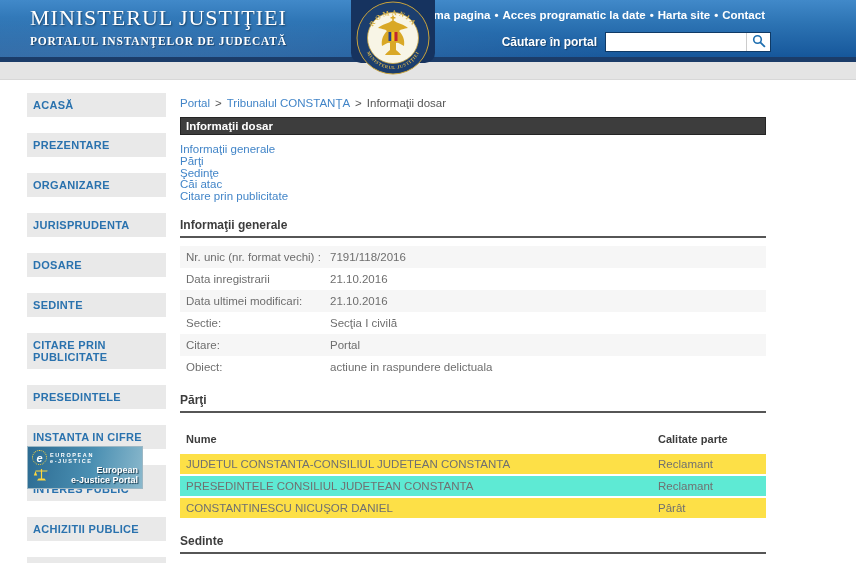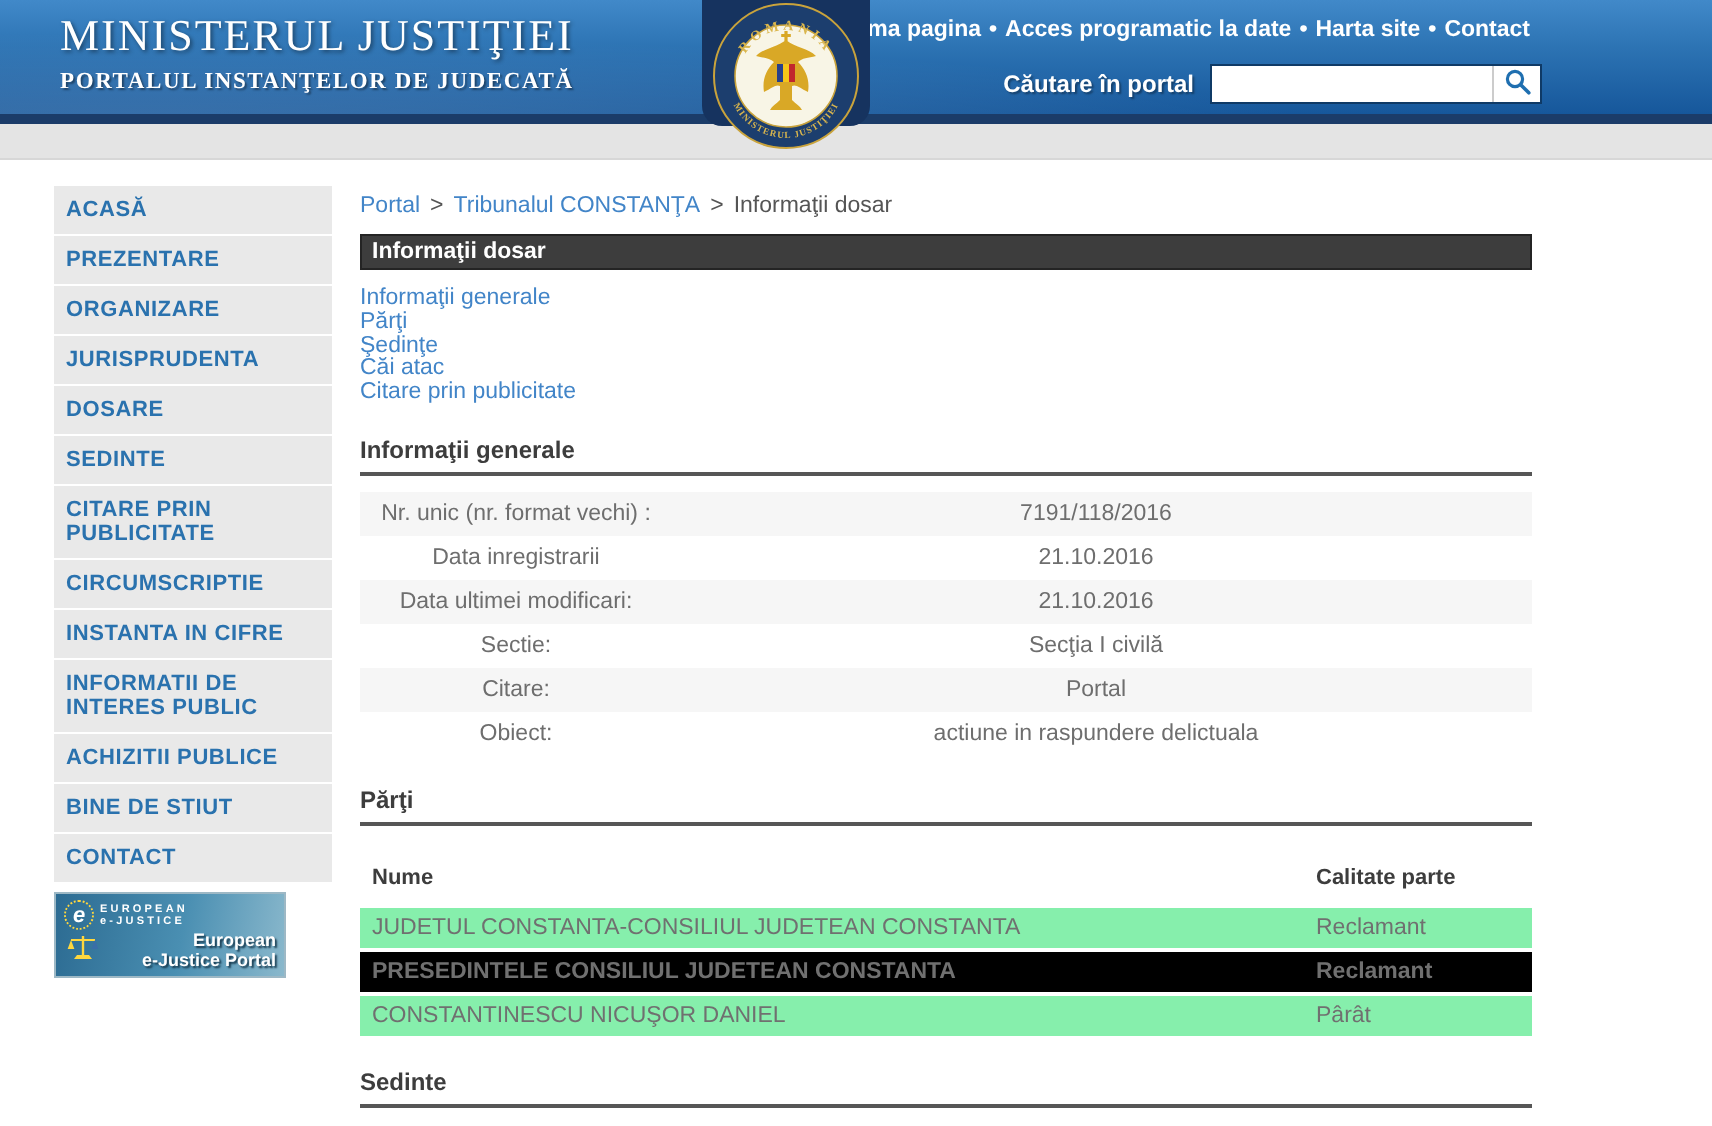--- a/index.html
+++ b/index.html
@@ -35,21 +35,21 @@
   .gray-strip { position:absolute; left:0; top:62px; width:856px; height:18px; background:#e4e4e4; border-bottom:1px solid #d7d7d7; }
 
   .seal-tab { position:absolute; left:351px; top:0; width:84px; height:63px; background:#16335f; border-radius:0 0 10px 10px; }
   .seal { position:absolute; left:352px; top:1px; }
 
   
   .sidebar { position:absolute; left:27px; top:93px; width:139px; }
   .side-item {
     display:block; background:#e9e9e9; color:#2a72ae; font-weight:bold;
     font-size:11px; line-height:12px; letter-spacing:.3px;
-    padding:6px 6px; margin-bottom:1px; text-decoration:none;
+    padding:6px 6px; margin-bottom:16px; text-decoration:none;
   }
   .banner {
     position:absolute; left:27px; top:446px; width:116px; height:43px; overflow:hidden;
     background:linear-gradient(100deg,#2c6b92 0%,#4a8fb2 55%,#8ab8cc 100%);
     color:#fff; border:1px solid #9db8c5;
   }
   .ej-top { position:absolute; left:4px; top:3px; display:flex; align-items:center; }
   .ej-circle {
     width:15px; height:15px; border:1px dotted #ffd73e; border-radius:50%;
     font-size:11px; font-weight:bold; font-style:italic; text-align:center; line-height:14px; flex:none;
@@ -66,31 +66,31 @@
   .page-bar {
     margin-top:8px; height:18px; line-height:16px; background:#3d3d3d;
     border:1px solid #242424; color:#fff; font-weight:bold; font-size:11.5px; padding-left:5px;
   }
   .quick-links { margin-top:9px; }
   .quick-links a { display:block; color:#4285c8; text-decoration:none; font-size:11.5px; line-height:11.8px; }
   .section-heading {
     margin-top:15px; color:#3d3d3d; font-weight:bold; font-size:12px;
     padding-bottom:4px; border-bottom:2px solid #565656;
   }
-  .info-rows { margin-top:8px;text-align:center; }
+  .info-rows { margin-top:8px; }
   .info-row { display:flex; height:22px; align-items:center; }
   .info-row:nth-child(odd) { background:#f6f6f6; }
   .info-label { width:150px; padding-left:6px; flex:none; }
   .info-value { flex:1; }
 
   .parties-table { margin-top:12px; width:100%; border-collapse:separate; border-spacing:0 2px; }
   .parties-table th { text-align:left; color:#3d3d3d; font-size:11px; font-weight:bold; padding:6px 6px 7px 6px; }
   .parties-table td { font-size:11.5px; color:#707070; padding:4px 6px; height:12px; }
-  .row-gray td { background:#86efac; }
-  .row-light td { background:#000000;font-weight:bold; }
+  .row-gray td { background:#fde047; }
+  .row-light td { background:#5eead4; }
   .col-name { width:472px; }
 
   .sessions-heading { margin-top:14px; }
 </style>
 </head>
 <body>
 
 <div class="header">
   <div class="brand">
     <div class="brand-title">MINISTERUL JUSTIŢIEI</div>
@@ -147,21 +147,21 @@
 </div>
 
 <div class="sidebar">
   <a class="side-item">ACASĂ</a>
   <a class="side-item">PREZENTARE</a>
   <a class="side-item">ORGANIZARE</a>
   <a class="side-item">JURISPRUDENTA</a>
   <a class="side-item">DOSARE</a>
   <a class="side-item">SEDINTE</a>
   <a class="side-item">CITARE PRIN PUBLICITATE</a>
-  <a class="side-item">CIRCUMSCRIPTIE</a>
+  <a class="side-item">PRESEDINTELE</a>
   <a class="side-item">INSTANTA IN CIFRE</a>
   <a class="side-item">INFORMATII DE INTERES PUBLIC</a>
   <a class="side-item">ACHIZITII PUBLICE</a>
   <a class="side-item">BINE DE STIUT</a>
   <a class="side-item">CONTACT</a>
 </div>
 
 <a class="banner">
   <span class="ej-top">
     <span class="ej-circle">e</span>

